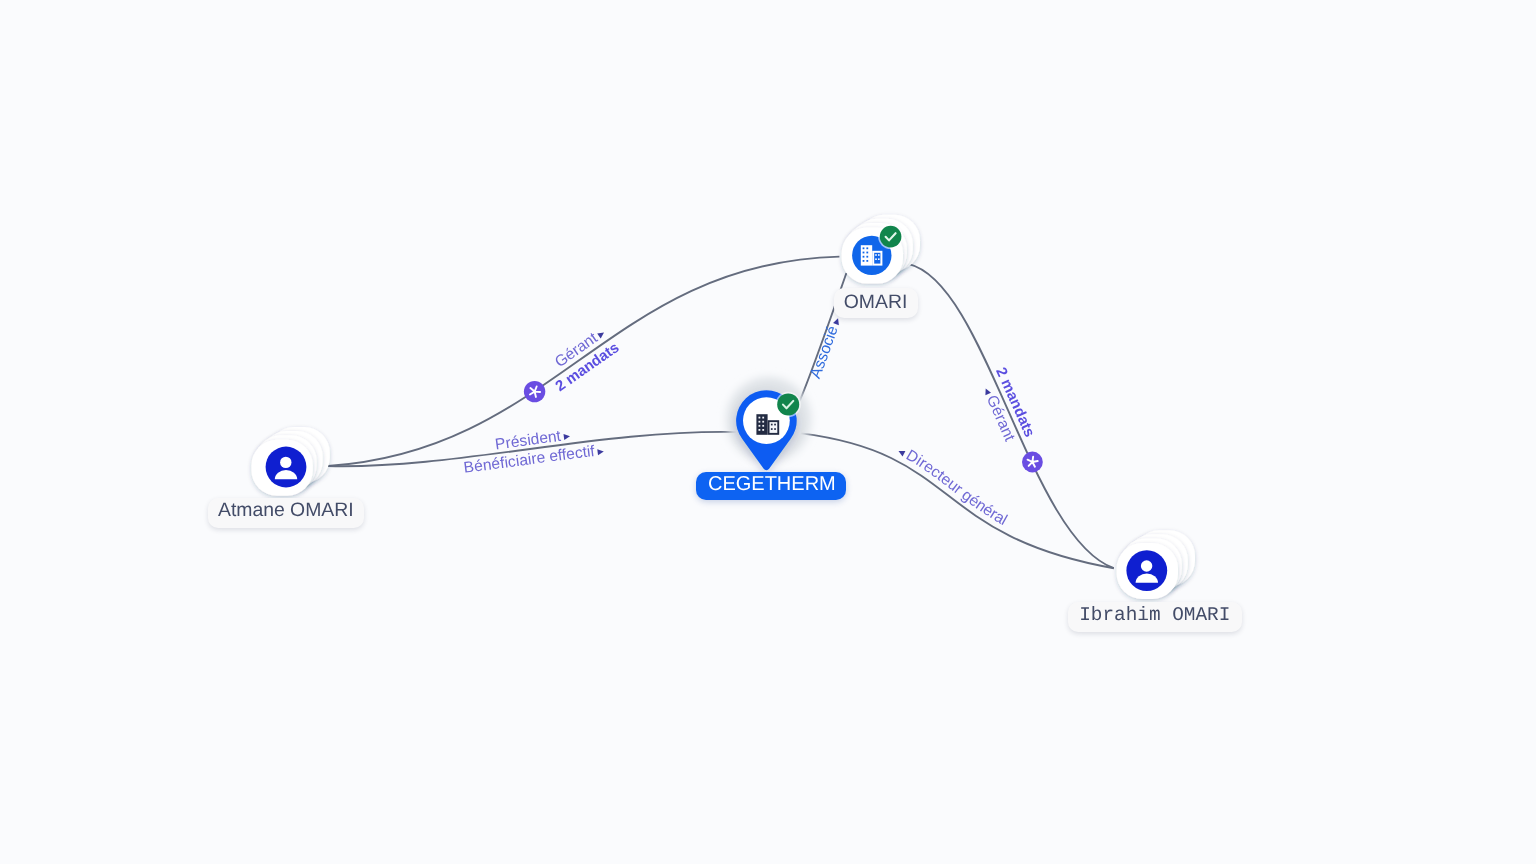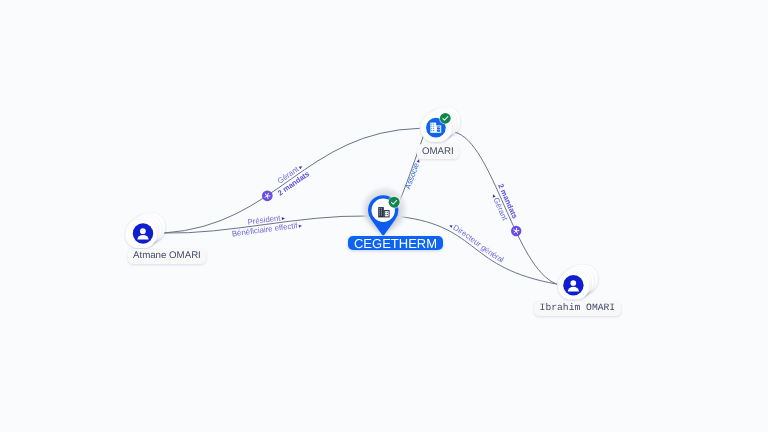--- a/index.html
+++ b/index.html
@@ -11,21 +11,21 @@
   .edge-label{font-family:"Liberation Sans",sans-serif;font-size:7.8px;fill:#6f68d4;
      -webkit-font-smoothing:antialiased;}
   svg text{-webkit-font-smoothing:antialiased;}
   .arw{font-size:6.2px;fill:#3b3a9e;}
   .edge-label-blue{fill:#2f6bdd;}
   .edge-label.bold{font-weight:bold;font-size:7.45px;fill:#5b4ee0;}
   .node-label{position:absolute;border-radius:5px;white-space:nowrap;opacity:0.999;
      line-height:1;display:flex;align-items:center;justify-content:center;}
   .node-label.light{background:#f8f8f9;color:#434c68;font-size:9.7px;
      height:15.2px;padding:0 5.4px;box-shadow:0 1px 2.5px rgba(20,30,60,.13);}
-  .node-label.primary{background:#0d63f2;color:#fff;font-size:13px;
+  .node-label.primary{background:#0d63f2;color:#fff;font-size:10px;
      height:14.6px;padding:0 5.6px;border-radius:5px;
      box-shadow:0 1px 3px rgba(20,60,150,.22);}
 </style>
 </head>
 <body>
 
 <div id="stage">
 
   <svg class="layer" id="edges" viewBox="0 0 768 432">
     <defs>
@@ -202,17 +202,17 @@
           <rect x="385.45" y="214.1" width="0.85" height="0.85"></rect>
           <rect x="387.1" y="214.1" width="0.85" height="0.85"></rect>
         </g>
       </g>
       <circle cx="394.1" cy="202.2" r="6.35" fill="#ffffff" opacity="0.55"></circle>
       <circle cx="394.1" cy="202.2" r="5.5" fill="#11854c"></circle>
       <path d="M391.5,202.3 l1.75,1.85 l3.4,-3.7" fill="none" stroke="#d8f3e3" stroke-width="1.05" stroke-linecap="round" stroke-linejoin="round"></path>
     </g>
   </svg>
 
-  <div class="node-label light" style="left:103.6px;top:248.5px;margin-left:24px;">Atmane OMARI</div>
+  <div class="node-label light" style="left:103.6px;top:248.5px;">Atmane OMARI</div>
   <div class="node-label light" style="left:416.5px;top:144.1px;">OMARI</div>
   <div class="node-label light" style="left:534.2px;top:300.5px;font-family:Liberation Mono, monospace;">Ibrahim OMARI</div>
   <div class="node-label primary" style="left:348.4px;top:235.9px;">CEGETHERM</div>
 </div>
 
 </body></html>

